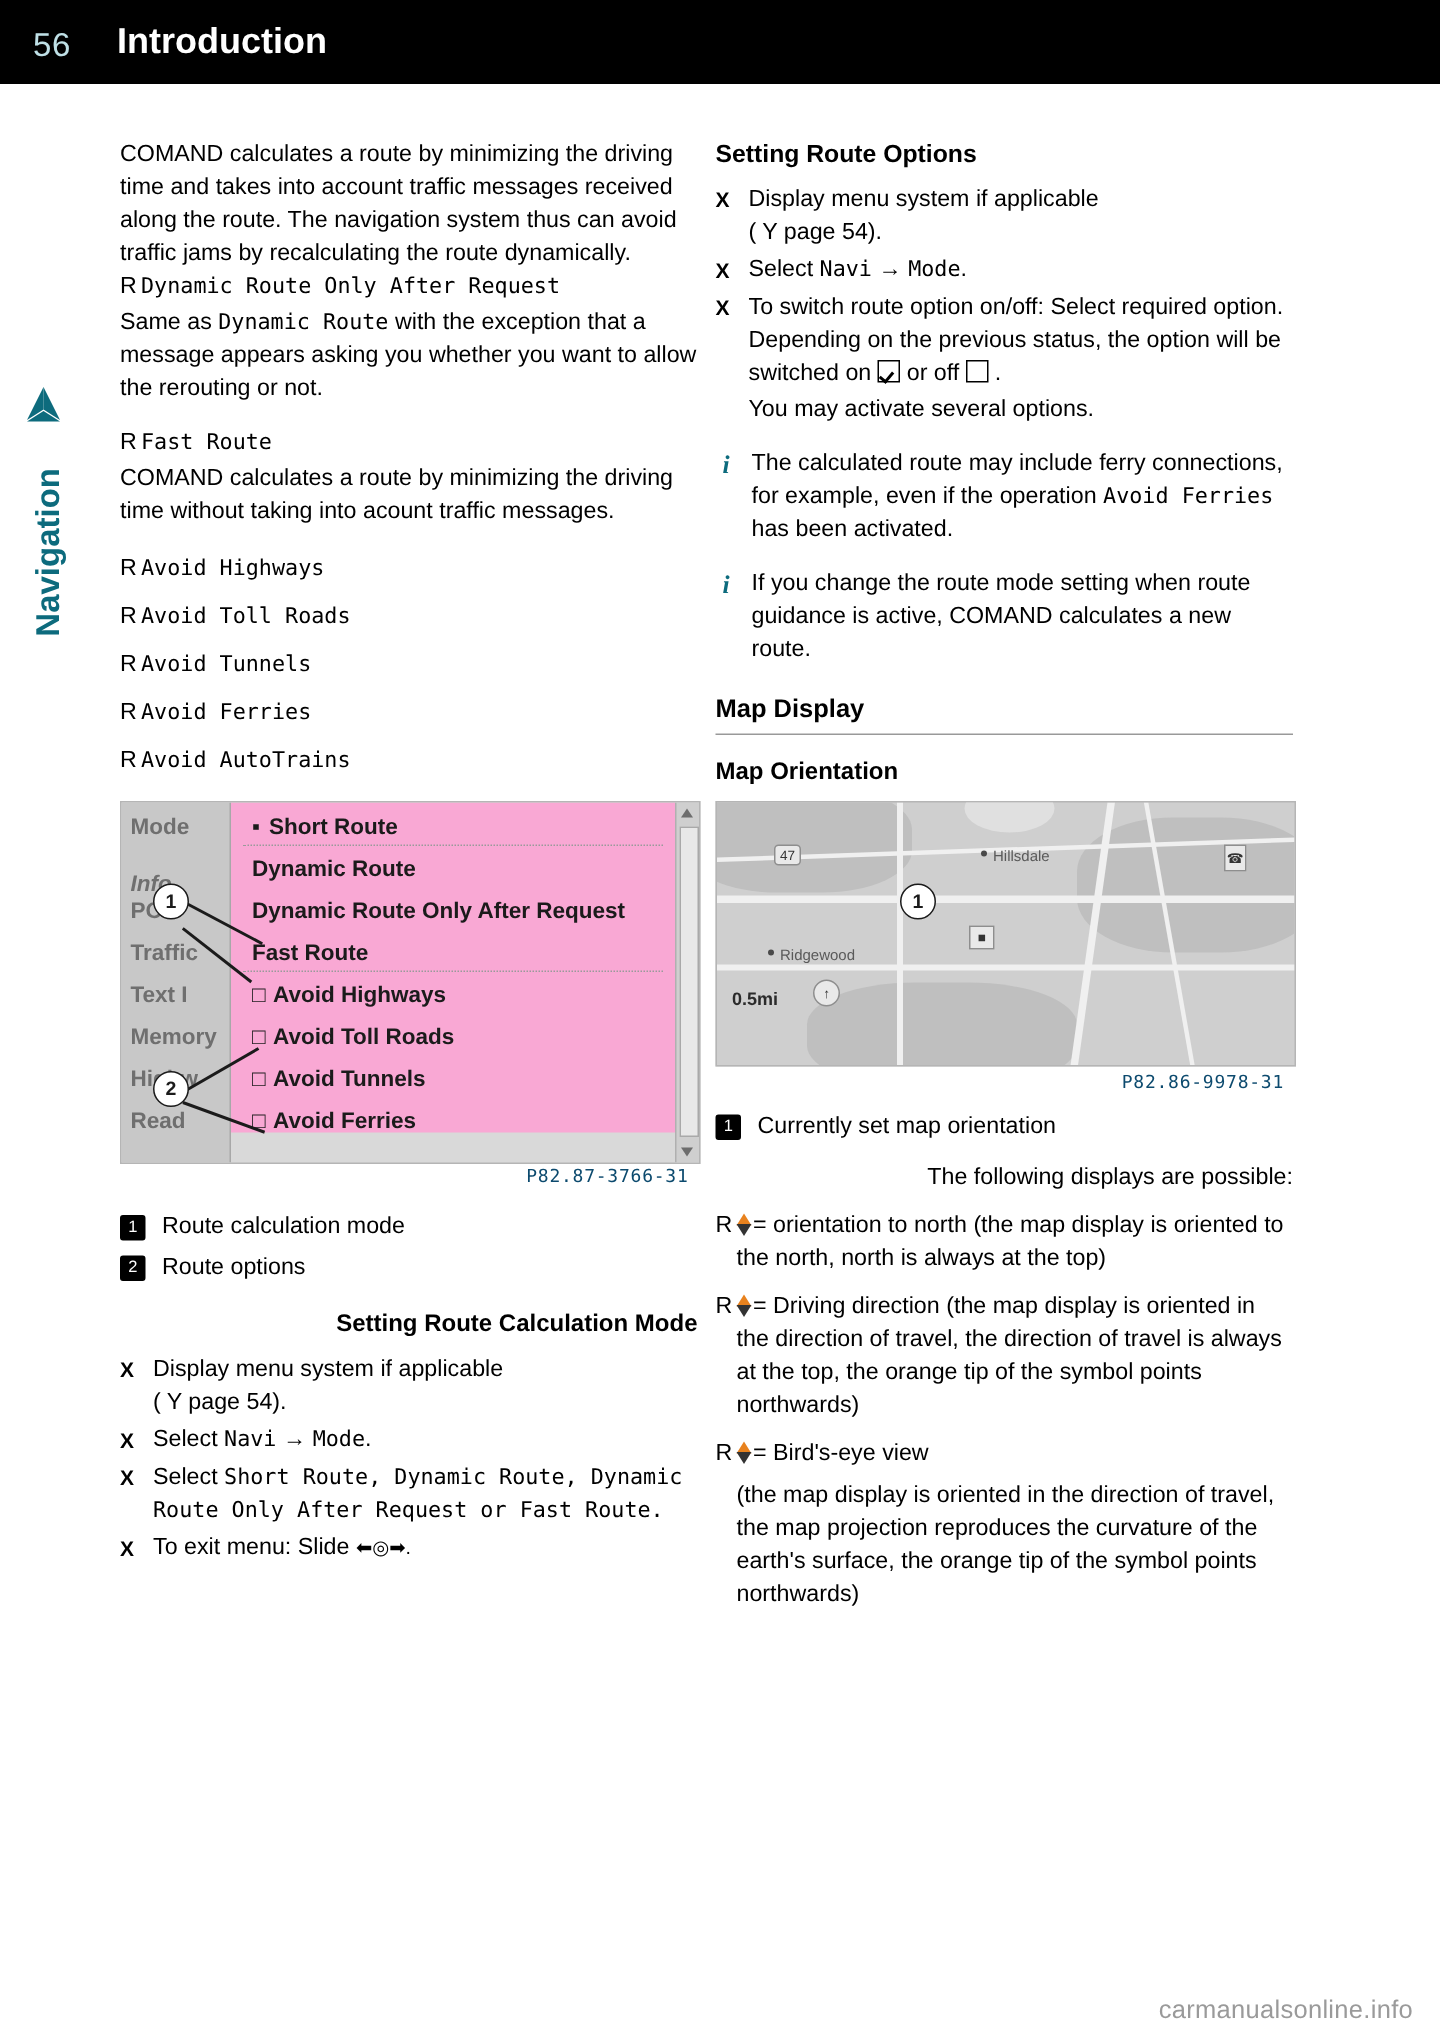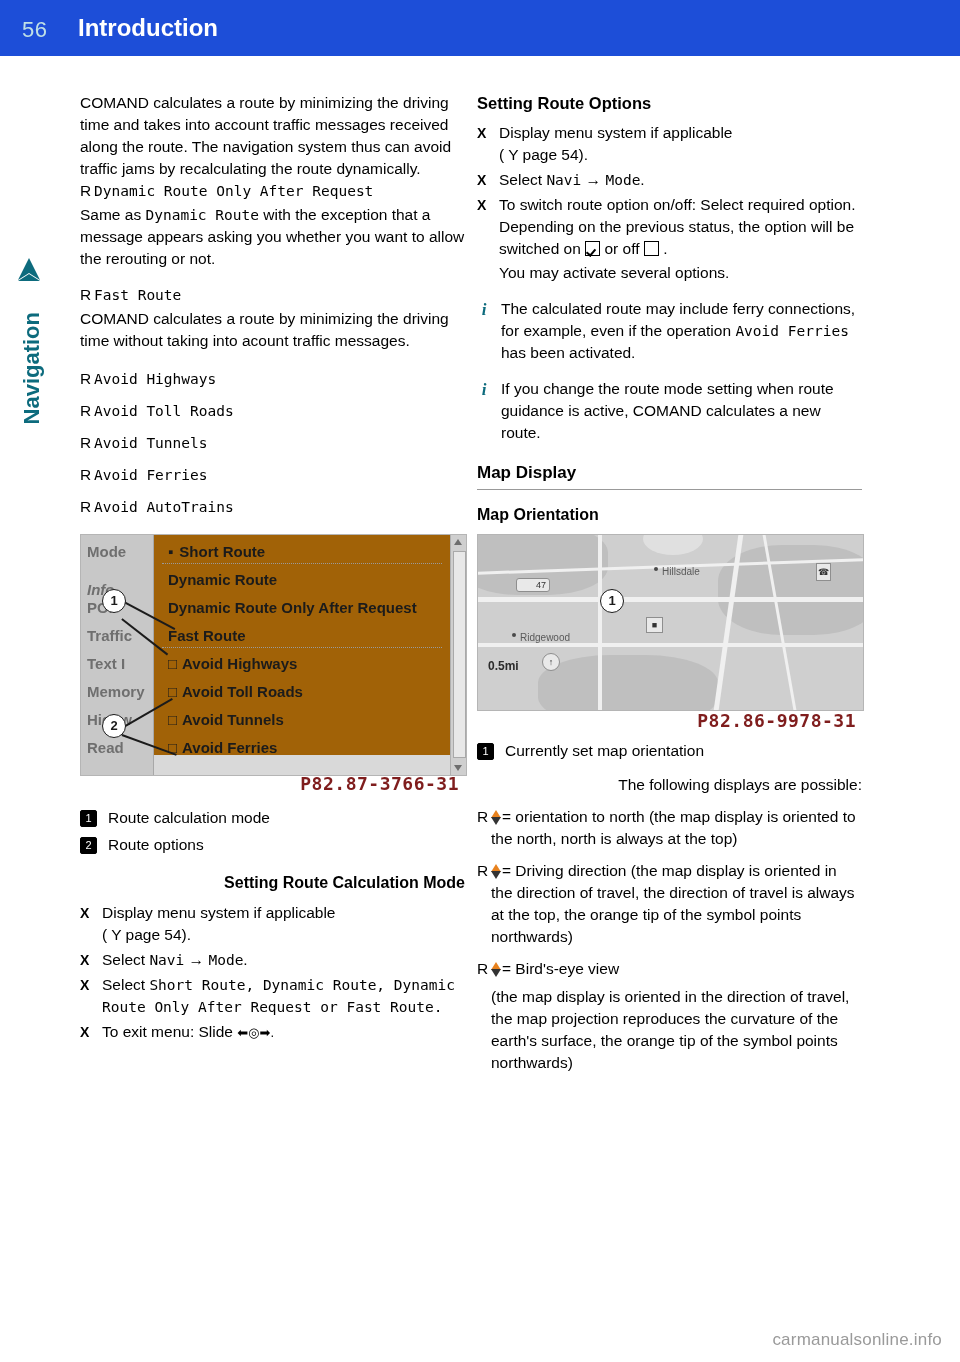--- a/index.html
+++ b/index.html
@@ -13,21 +13,21 @@
     font-family: "Liberation Sans", sans-serif;
     position: relative;
     overflow: hidden;
   }
   
   .header {
     position: absolute;
     top: 0; left: 0;
     width: 960px;
     height: 56px;
-    background: #1d4ed8;
+    background: #000000;
   }
   .header .page-num {
     position: absolute;
     left: 22px;
     top: 17px;
     color: #bfe0e6;
     font-size: 22px;
     letter-spacing: 0.5px;
   }
   .header .chapter {
@@ -211,21 +211,21 @@
     font-size: 15px;
     font-weight: bold;
     white-space: nowrap;
   }
   .scr-list {
     position: absolute;
     left: 73px;
     top: 0;
     width: 296px;
     height: 220px;
-    background: #a16207;
+    background: #f9a8d4;
   }
   .scr-row {
     position: absolute;
     left: 14px;
     font-size: 15px;
     color: #1b1b1b;
     font-weight: bold;
     white-space: nowrap;
   }
   .scr-sep {
@@ -279,25 +279,24 @@
     position: absolute;
     height: 1.5px;
     background: #1b1b1b;
     transform-origin: left center;
     z-index: 4;
   }
   .photo-code {
     position: absolute;
     right: 6px;
     bottom: 0px;
-    font-size: 18px;
-    color: #7f1d1d;
+    font-size: 12px;
+    color: #0c4a6e;
     font-family: "DejaVu Sans Mono", monospace;
     letter-spacing: 0.5px;
-    font-weight: bold;
   }
   
   .mapshot {
     position: relative;
     width: 385px;
     height: 200px;
     margin-top: 8px;
     margin-bottom: 6px;
   }
   .map-box {
@@ -541,21 +540,21 @@
     <div class="map-box">
       <div class="map-green" style="left:-20px; top:-10px; width:150px; height:70px;"></div>
       <div class="map-green" style="left:240px; top:10px; width:160px; height:90px;"></div>
       <div class="map-green" style="left:60px; top:120px; width:180px; height:70px;"></div>
       <div class="map-road" style="left:0; top:62px; width:385px; height:5px;"></div>
       <div class="map-road" style="left:0; top:108px; width:385px; height:4px;"></div>
       <div class="map-road" style="left:120px; top:0; width:4px; height:175px;"></div>
       <div class="map-road" style="left:248px; top:0; width:5px; height:175px; transform:skewX(-8deg);"></div>
       <div class="map-road" style="left:300px; top:0; width:3px; height:175px; transform:skewX(10deg);"></div>
       <div class="map-road" style="left:0; top:30px; width:385px; height:3px; transform:skewY(-2deg);"></div>
-      <div class="map-icon" style="left:38px; top:43px; width:16px; height:12px; line-height:12px; border-radius:3px;padding-left:16px;">47</div>
+      <div class="map-icon" style="left:38px; top:28px; width:16px; height:12px; line-height:12px; border-radius:3px;">47</div>
       <div class="map-dot" style="left:176px; top:32px;"></div>
       <div class="map-txt" style="left:184px; top:26px;text-align:right;">Hillsdale</div>
       <div class="map-dot" style="left:34px; top:98px;"></div>
       <div class="map-txt" style="left:42px; top:92px;">Ridgewood</div>
       <div class="map-icon" style="left:168px; top:82px; width:15px; height:14px; line-height:14px;">■</div>
       <div class="map-icon" style="left:338px; top:28px; width:13px; height:16px; line-height:16px;">☎</div>
       <div class="map-txt" style="left:10px; top:120px; font-size:12px; color:#2b2b2b; font-weight:bold;">0.5mi</div>
       <div class="map-icon" style="left:64px; top:118px; width:16px; height:16px; line-height:16px; border-radius:50%;">↑</div>
       <div class="map-green" style="left:165px; top:-12px; width:60px; height:32px; background:#e0e0e0; border-radius:50%;"></div>
     </div>

